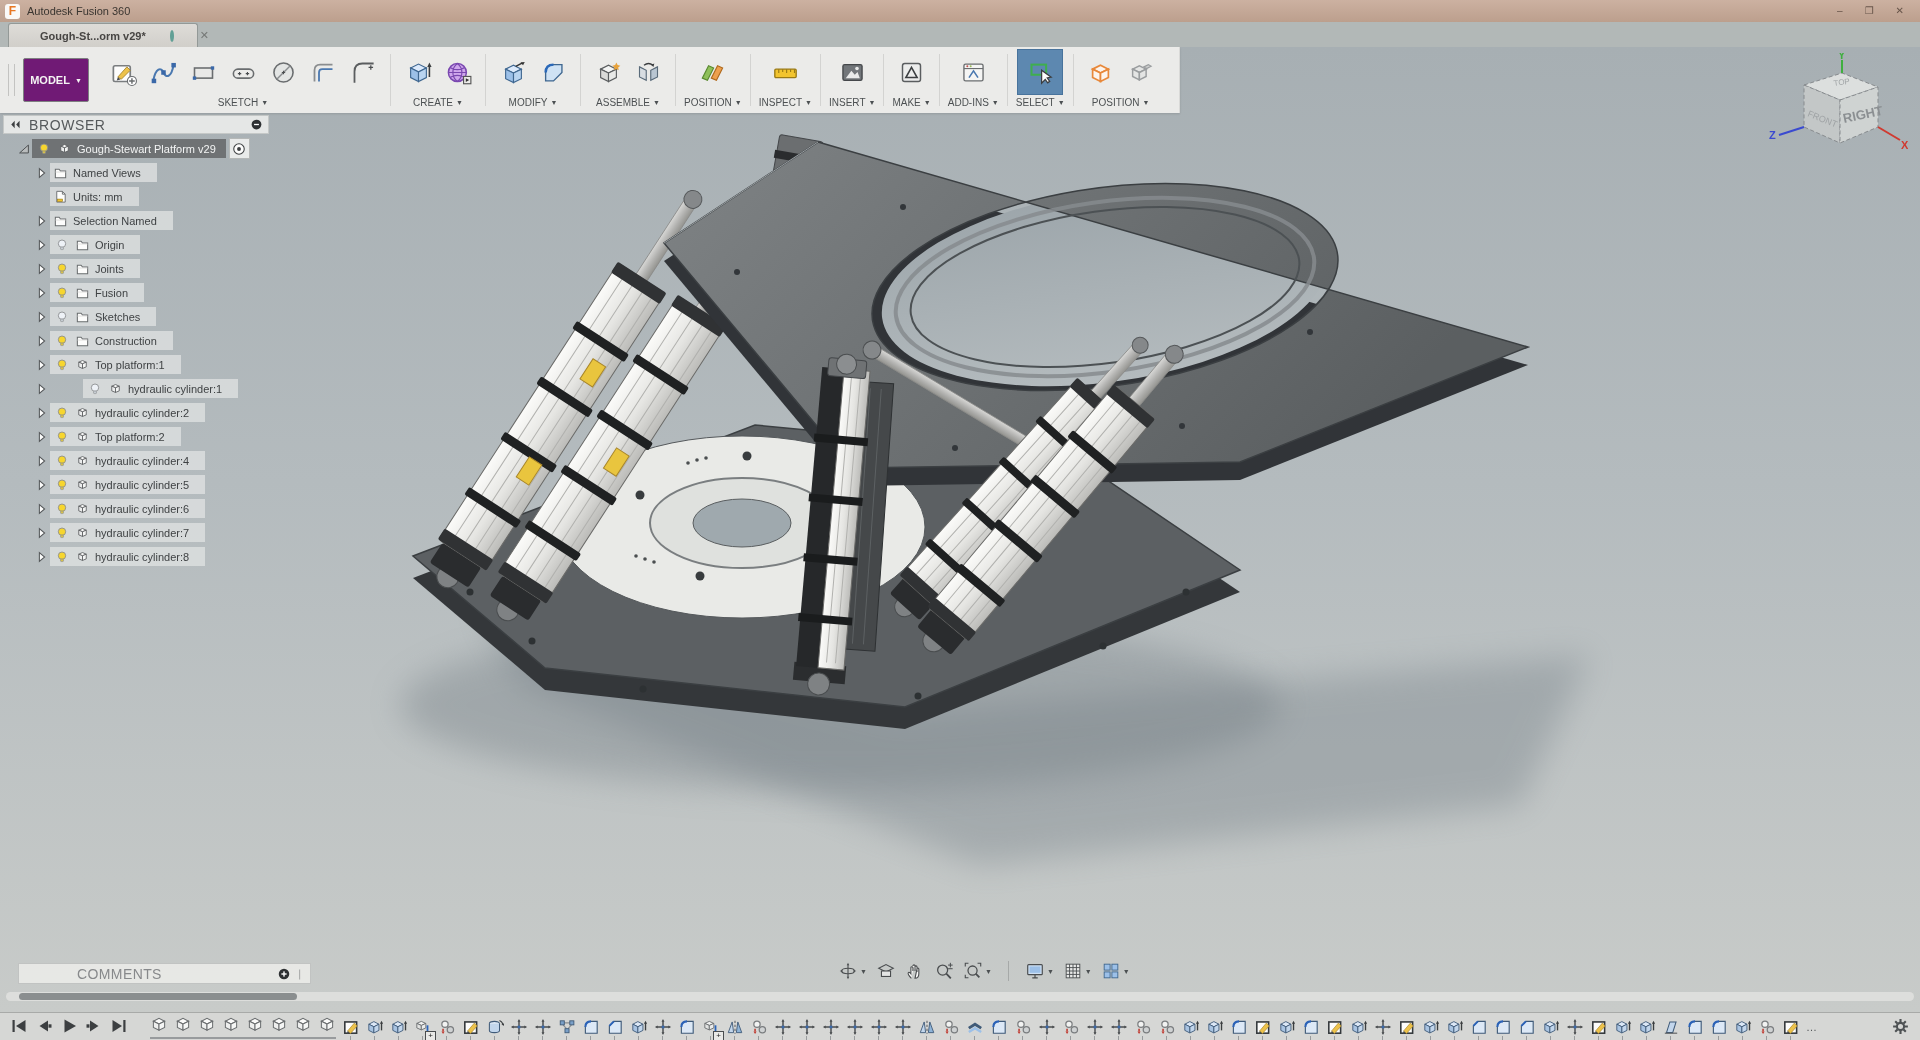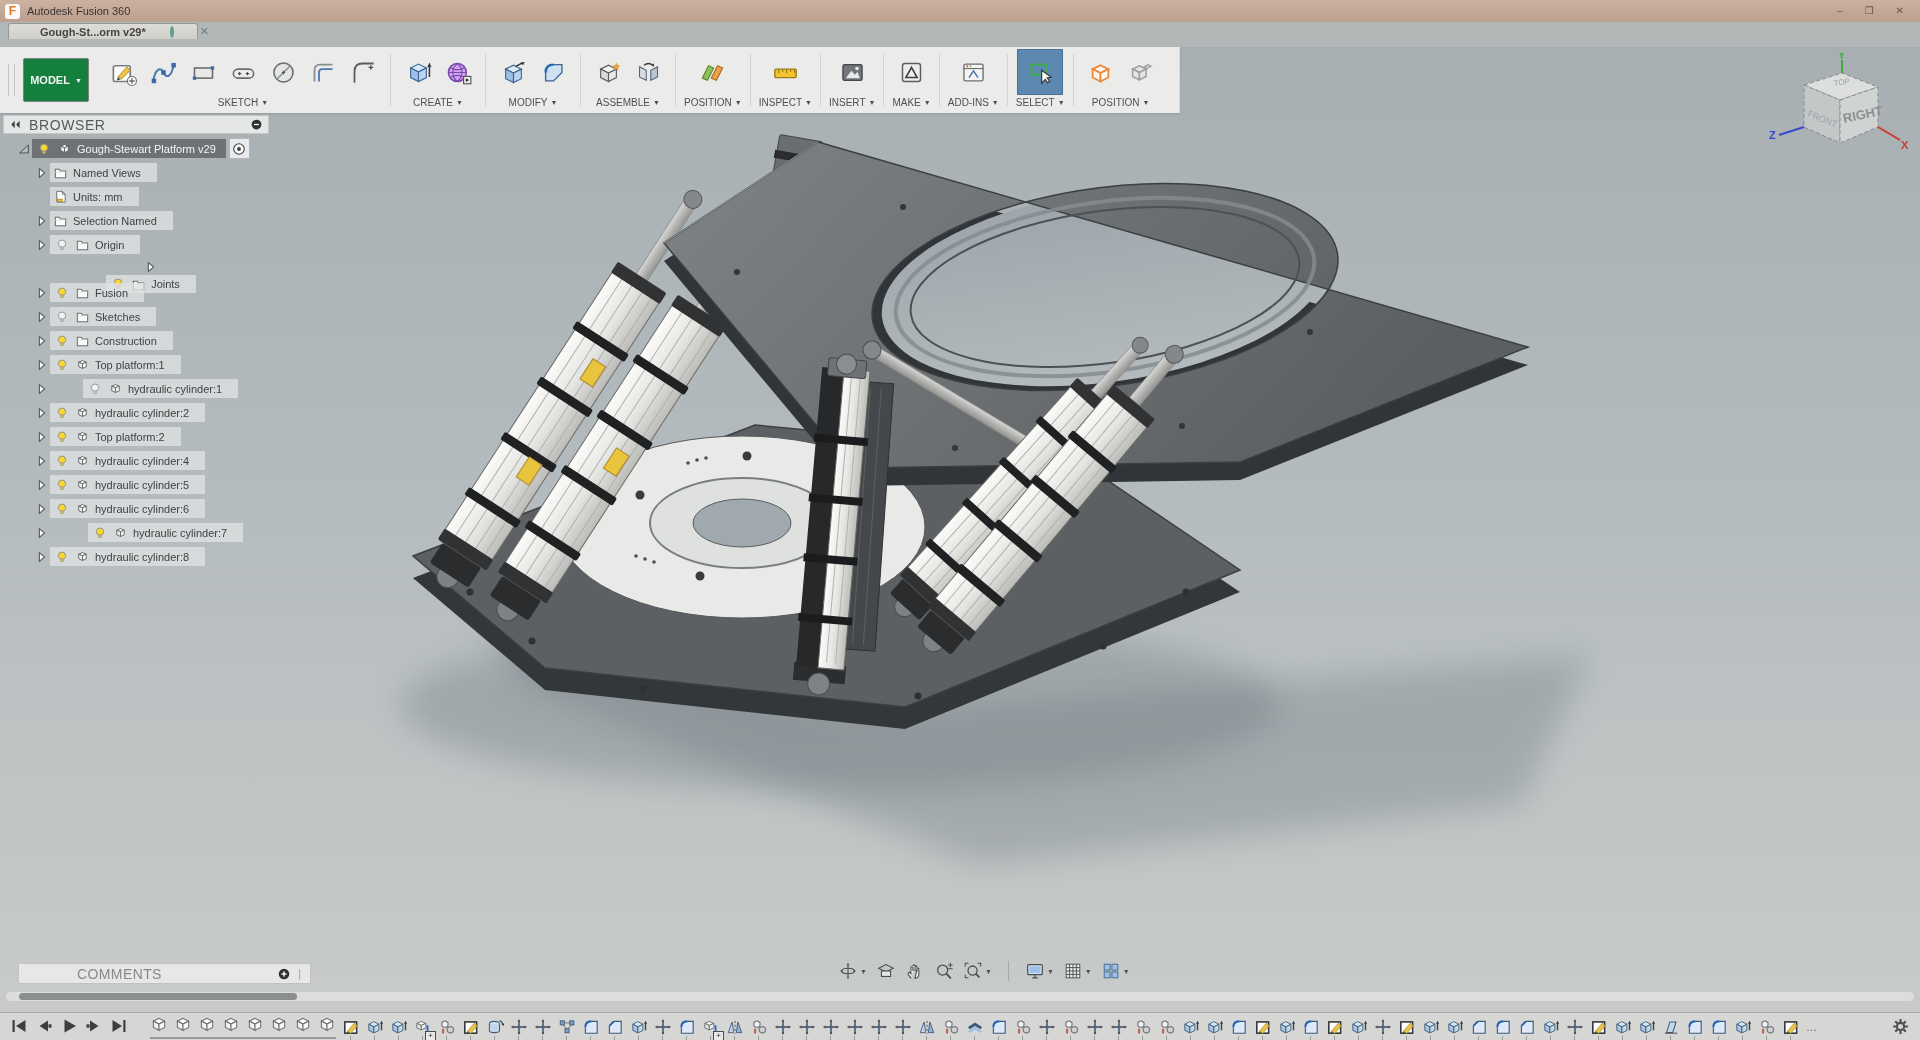--- a/index.html
+++ b/index.html
@@ -13,34 +13,34 @@
             padding-left:5px;box-sizing:border-box;gap:7px;z-index:20}
   .fusion-logo{width:15px;height:15px;background:#faf9f7;border-radius:3px;color:#e87722;
                font-weight:bold;font-size:12px;line-height:15px;text-align:center}
   .app-title{font-size:11px;color:#3a3530}
   .win-controls{margin-left:auto;display:flex;gap:22px;padding-right:16px;
                 color:rgba(62,48,40,.7);font-size:10px;line-height:22px}
   .win-controls span{cursor:default}
 
   
   .tabbar{position:absolute;top:22px;left:0;width:1920px;height:25px;background:#b2b8b7;z-index:19}
-  .tab{position:absolute;left:8px;top:1px;width:190px;height:16px;box-sizing:border-box;
+  .tab{position:absolute;left:8px;top:1px;width:190px;height:24px;box-sizing:border-box;
        background:linear-gradient(#dedcd8,#d1cfca);border:1px solid #939997;border-bottom:none;
        border-radius:3px 3px 0 0;display:flex;align-items:center;gap:24px;padding:0 7px}
   .tab-cube{width:15px;height:15px}
   .tab-title{font-size:11px;color:#474543;font-weight:bold;flex:1;white-space:nowrap}
   .tab-circle{width:8px;height:8px;border:2px solid #62a096;border-radius:50%}
   .tab-close{font-size:11px;color:#75787 6;color:#757876;padding:0 2px}
 
   
   .toolbar{position:absolute;top:47px;left:0;height:66px;background:#ebebe9;z-index:18;
            display:flex;align-items:stretch;padding:0 14px 0 8px;border-right:1px solid #d9d9d7;
            box-shadow:0 1px 2px rgba(0,0,0,.12)}
   .grip{width:5px;margin:17px 8px 17px 0;border-left:1px solid #c3c3c1;border-right:1px solid #c3c3c1}
-  .model-btn{align-self:center;width:66px;height:44px;background:#15803d;border:1px solid #7e8081;
+  .model-btn{align-self:center;width:66px;height:44px;background:#701a75;border:1px solid #7e8081;
              border-radius:2px;color:#f4f4f3;font-size:11px;font-weight:bold;display:flex;
              align-items:center;justify-content:center;gap:5px;margin-right:10px}
   .tb-group{display:flex;flex-direction:column;align-items:center;padding:2px 5px 1px}
   .tb-icons{display:flex;align-items:center;gap:2px;height:46px}
   .tb-btn{width:36px;height:38px;display:flex;align-items:center;justify-content:center;border:1px solid transparent}
   .tb-btn svg{width:27px;height:27px}
   .tb-btn.hl{background:#5d88b0;border:1px solid #48739c;width:44px;height:44px}
   .tb-label{height:15px;font-size:10px;color:#4c5052;display:flex;gap:3px;align-items:center;white-space:nowrap}
   .caret{font-size:7px;color:#4c5052}
   .tb-sep{width:1px;background:#d3d3d1;margin:7px 3px}
@@ -443,123 +443,123 @@
             </span>
             <span class="icon16">
               <svg viewBox="0 0 16 16">
                 <path d="M2.5 4.5h4l1.5 2h5.5v7h-11z" fill="#fdfdfc" stroke="#6a6d6f" stroke-width="1.1"></path>
                 <path d="M2.5 7.5h11" stroke="#d8d8d6" stroke-width="0.8"></path>
               </svg>
             </span>
             <span>Origin</span>
           </span>
         </div>
-        <div class="brow" style="padding-left: 30px; flex-direction: column;">
-          <span class="slot">
-            <svg viewBox="0 0 16 16">
-              <polygon points="5,3 11,8 5,13" fill="#fdfdfc" stroke="#55585a" stroke-width="1.2"></polygon>
-            </svg>
-          </span>
-          <span class="rowbg">
-            <span class="slot">
-              <svg viewBox="0 0 16 16">
-                <circle cx="8" cy="6.5" r="4.2" fill="#f7d62e" stroke="#8a8d8f"></circle>
-                <rect x="6.3" y="10.4" width="3.4" height="2.8" rx="0.8" fill="#d8c14a" stroke="#8a8d8f" stroke-width="0.7"></rect>
-              </svg>
-            </span>
-            <span class="icon16">
-              <svg viewBox="0 0 16 16">
-                <path d="M2.5 4.5h4l1.5 2h5.5v7h-11z" fill="#fdfdfc" stroke="#6a6d6f" stroke-width="1.1"></path>
-                <path d="M2.5 7.5h11" stroke="#d8d8d6" stroke-width="0.8"></path>
-              </svg>
-            </span>
-            <span>Joints</span>
-          </span>
-        </div>
         <div class="brow" style="padding-left: 30px;">
           <span class="slot">
             <svg viewBox="0 0 16 16">
               <polygon points="5,3 11,8 5,13" fill="#fdfdfc" stroke="#55585a" stroke-width="1.2"></polygon>
             </svg>
           </span>
           <span class="rowbg">
             <span class="slot">
               <svg viewBox="0 0 16 16">
                 <circle cx="8" cy="6.5" r="4.2" fill="#f7d62e" stroke="#8a8d8f"></circle>
                 <rect x="6.3" y="10.4" width="3.4" height="2.8" rx="0.8" fill="#d8c14a" stroke="#8a8d8f" stroke-width="0.7"></rect>
               </svg>
             </span>
             <span class="icon16">
               <svg viewBox="0 0 16 16">
                 <path d="M2.5 4.5h4l1.5 2h5.5v7h-11z" fill="#fdfdfc" stroke="#6a6d6f" stroke-width="1.1"></path>
                 <path d="M2.5 7.5h11" stroke="#d8d8d6" stroke-width="0.8"></path>
               </svg>
             </span>
-            <span>Fusion</span>
+            <span>Joints</span>
           </span>
         </div>
         <div class="brow" style="padding-left: 30px;">
           <span class="slot">
             <svg viewBox="0 0 16 16">
               <polygon points="5,3 11,8 5,13" fill="#fdfdfc" stroke="#55585a" stroke-width="1.2"></polygon>
             </svg>
           </span>
           <span class="rowbg">
             <span class="slot">
               <svg viewBox="0 0 16 16">
-                <circle cx="8" cy="6.5" r="4.2" fill="#eef2f7" stroke="#8a8d8f"></circle>
-                <rect x="6.3" y="10.4" width="3.4" height="2.8" rx="0.8" fill="#c6ccd2" stroke="#8a8d8f" stroke-width="0.7"></rect>
+                <circle cx="8" cy="6.5" r="4.2" fill="#f7d62e" stroke="#8a8d8f"></circle>
+                <rect x="6.3" y="10.4" width="3.4" height="2.8" rx="0.8" fill="#d8c14a" stroke="#8a8d8f" stroke-width="0.7"></rect>
               </svg>
             </span>
             <span class="icon16">
               <svg viewBox="0 0 16 16">
                 <path d="M2.5 4.5h4l1.5 2h5.5v7h-11z" fill="#fdfdfc" stroke="#6a6d6f" stroke-width="1.1"></path>
                 <path d="M2.5 7.5h11" stroke="#d8d8d6" stroke-width="0.8"></path>
               </svg>
             </span>
-            <span>Sketches</span>
+            <span>Fusion</span>
           </span>
         </div>
         <div class="brow" style="padding-left: 30px;">
           <span class="slot">
             <svg viewBox="0 0 16 16">
               <polygon points="5,3 11,8 5,13" fill="#fdfdfc" stroke="#55585a" stroke-width="1.2"></polygon>
             </svg>
           </span>
           <span class="rowbg">
             <span class="slot">
               <svg viewBox="0 0 16 16">
-                <circle cx="8" cy="6.5" r="4.2" fill="#f7d62e" stroke="#8a8d8f"></circle>
-                <rect x="6.3" y="10.4" width="3.4" height="2.8" rx="0.8" fill="#d8c14a" stroke="#8a8d8f" stroke-width="0.7"></rect>
+                <circle cx="8" cy="6.5" r="4.2" fill="#eef2f7" stroke="#8a8d8f"></circle>
+                <rect x="6.3" y="10.4" width="3.4" height="2.8" rx="0.8" fill="#c6ccd2" stroke="#8a8d8f" stroke-width="0.7"></rect>
               </svg>
             </span>
             <span class="icon16">
               <svg viewBox="0 0 16 16">
                 <path d="M2.5 4.5h4l1.5 2h5.5v7h-11z" fill="#fdfdfc" stroke="#6a6d6f" stroke-width="1.1"></path>
                 <path d="M2.5 7.5h11" stroke="#d8d8d6" stroke-width="0.8"></path>
               </svg>
             </span>
-            <span>Construction</span>
+            <span>Sketches</span>
           </span>
         </div>
         <div class="brow" style="padding-left: 30px;">
           <span class="slot">
             <svg viewBox="0 0 16 16">
               <polygon points="5,3 11,8 5,13" fill="#fdfdfc" stroke="#55585a" stroke-width="1.2"></polygon>
             </svg>
           </span>
           <span class="rowbg">
             <span class="slot">
               <svg viewBox="0 0 16 16">
                 <circle cx="8" cy="6.5" r="4.2" fill="#f7d62e" stroke="#8a8d8f"></circle>
                 <rect x="6.3" y="10.4" width="3.4" height="2.8" rx="0.8" fill="#d8c14a" stroke="#8a8d8f" stroke-width="0.7"></rect>
               </svg>
             </span>
             <span class="icon16">
               <svg viewBox="0 0 16 16">
+                <path d="M2.5 4.5h4l1.5 2h5.5v7h-11z" fill="#fdfdfc" stroke="#6a6d6f" stroke-width="1.1"></path>
+                <path d="M2.5 7.5h11" stroke="#d8d8d6" stroke-width="0.8"></path>
+              </svg>
+            </span>
+            <span>Construction</span>
+          </span>
+        </div>
+        <div class="brow" style="padding-left: 30px;">
+          <span class="slot">
+            <svg viewBox="0 0 16 16">
+              <polygon points="5,3 11,8 5,13" fill="#fdfdfc" stroke="#55585a" stroke-width="1.2"></polygon>
+            </svg>
+          </span>
+          <span class="rowbg">
+            <span class="slot">
+              <svg viewBox="0 0 16 16">
+                <circle cx="8" cy="6.5" r="4.2" fill="#f7d62e" stroke="#8a8d8f"></circle>
+                <rect x="6.3" y="10.4" width="3.4" height="2.8" rx="0.8" fill="#d8c14a" stroke="#8a8d8f" stroke-width="0.7"></rect>
+              </svg>
+            </span>
+            <span class="icon16">
+              <svg viewBox="0 0 16 16">
                 <polygon points="4,5.5 8,3.8 12,5.5 8,7.2" fill="#fbfbfa" stroke="#5a5d5f" stroke-width="0.9"></polygon>
                 <polygon points="4,5.5 4,10.5 8,12.2 8,7.2" fill="#eceded" stroke="#5a5d5f" stroke-width="0.9"></polygon>
                 <polygon points="8,7.2 8,12.2 12,10.5 12,5.5" fill="#f4f5f4" stroke="#5a5d5f" stroke-width="0.9"></polygon>
               </svg>
             </span>
             <span>Top platform:1</span>
           </span>
         </div>
         <div class="brow" style="padding-left: 30px; gap: 33px;">
           <span class="slot">
@@ -692,21 +692,21 @@
             <span class="icon16">
               <svg viewBox="0 0 16 16">
                 <polygon points="4,5.5 8,3.8 12,5.5 8,7.2" fill="#fbfbfa" stroke="#5a5d5f" stroke-width="0.9"></polygon>
                 <polygon points="4,5.5 4,10.5 8,12.2 8,7.2" fill="#eceded" stroke="#5a5d5f" stroke-width="0.9"></polygon>
                 <polygon points="8,7.2 8,12.2 12,10.5 12,5.5" fill="#f4f5f4" stroke="#5a5d5f" stroke-width="0.9"></polygon>
               </svg>
             </span>
             <span>hydraulic cylinder:6</span>
           </span>
         </div>
-        <div class="brow" style="padding-left: 30px; gap: 38px;">
+        <div class="brow" style="padding-left: 30px;">
           <span class="slot">
             <svg viewBox="0 0 16 16">
               <polygon points="5,3 11,8 5,13" fill="#fdfdfc" stroke="#55585a" stroke-width="1.2"></polygon>
             </svg>
           </span>
           <span class="rowbg">
             <span class="slot">
               <svg viewBox="0 0 16 16">
                 <circle cx="8" cy="6.5" r="4.2" fill="#f7d62e" stroke="#8a8d8f"></circle>
                 <rect x="6.3" y="10.4" width="3.4" height="2.8" rx="0.8" fill="#d8c14a" stroke="#8a8d8f" stroke-width="0.7"></rect>

